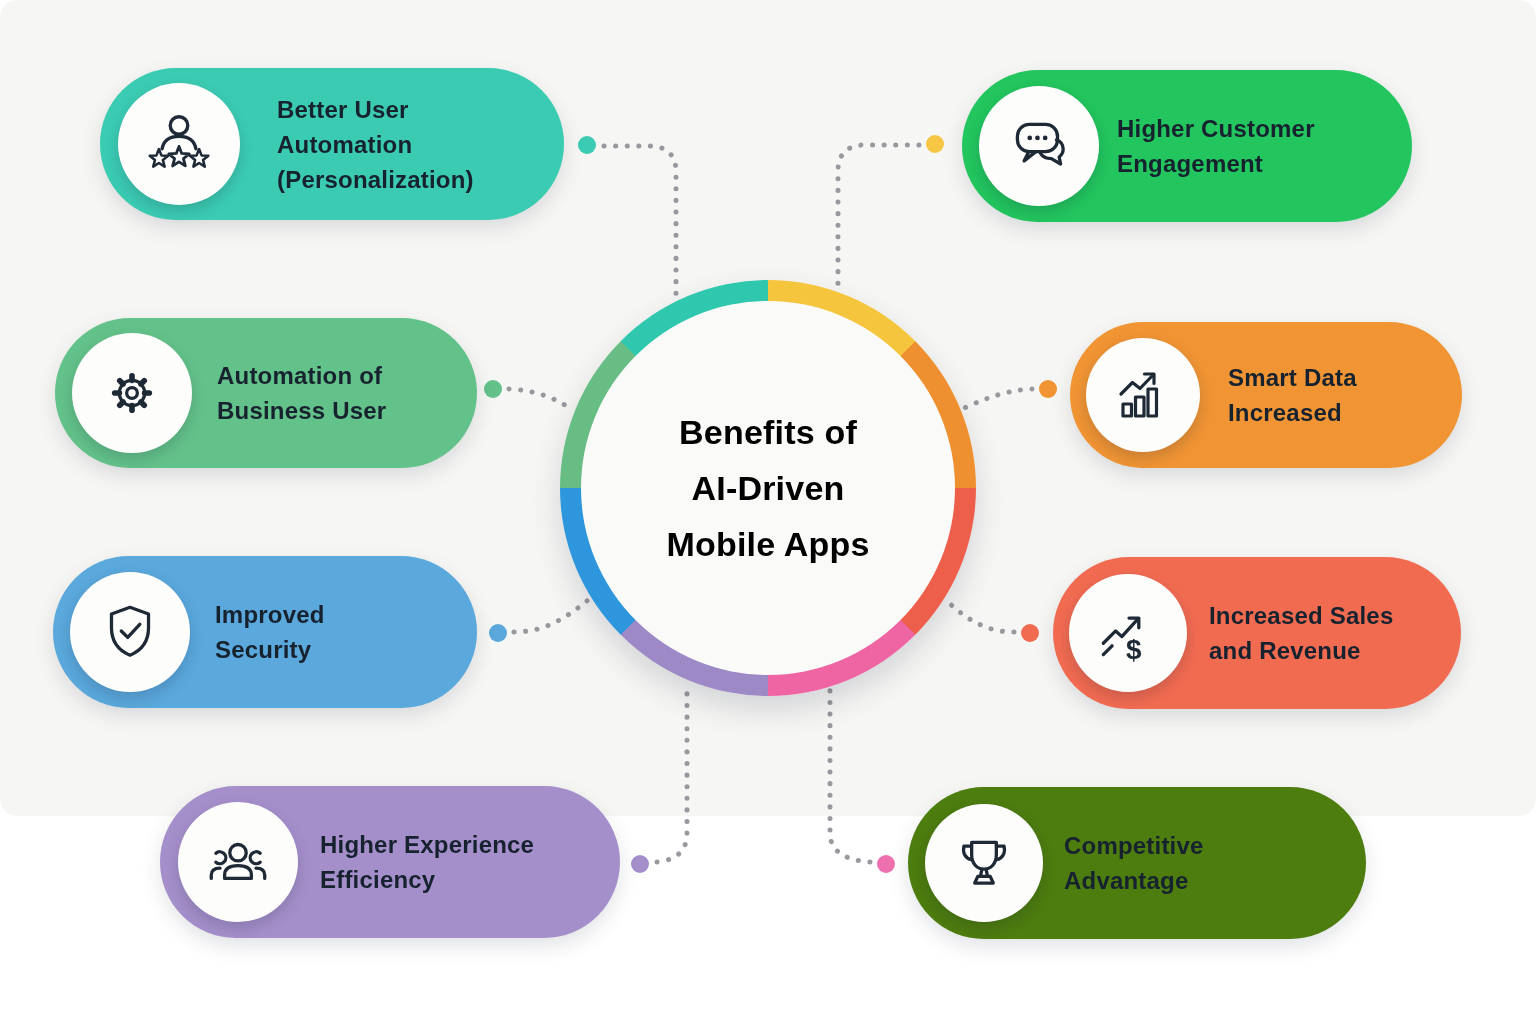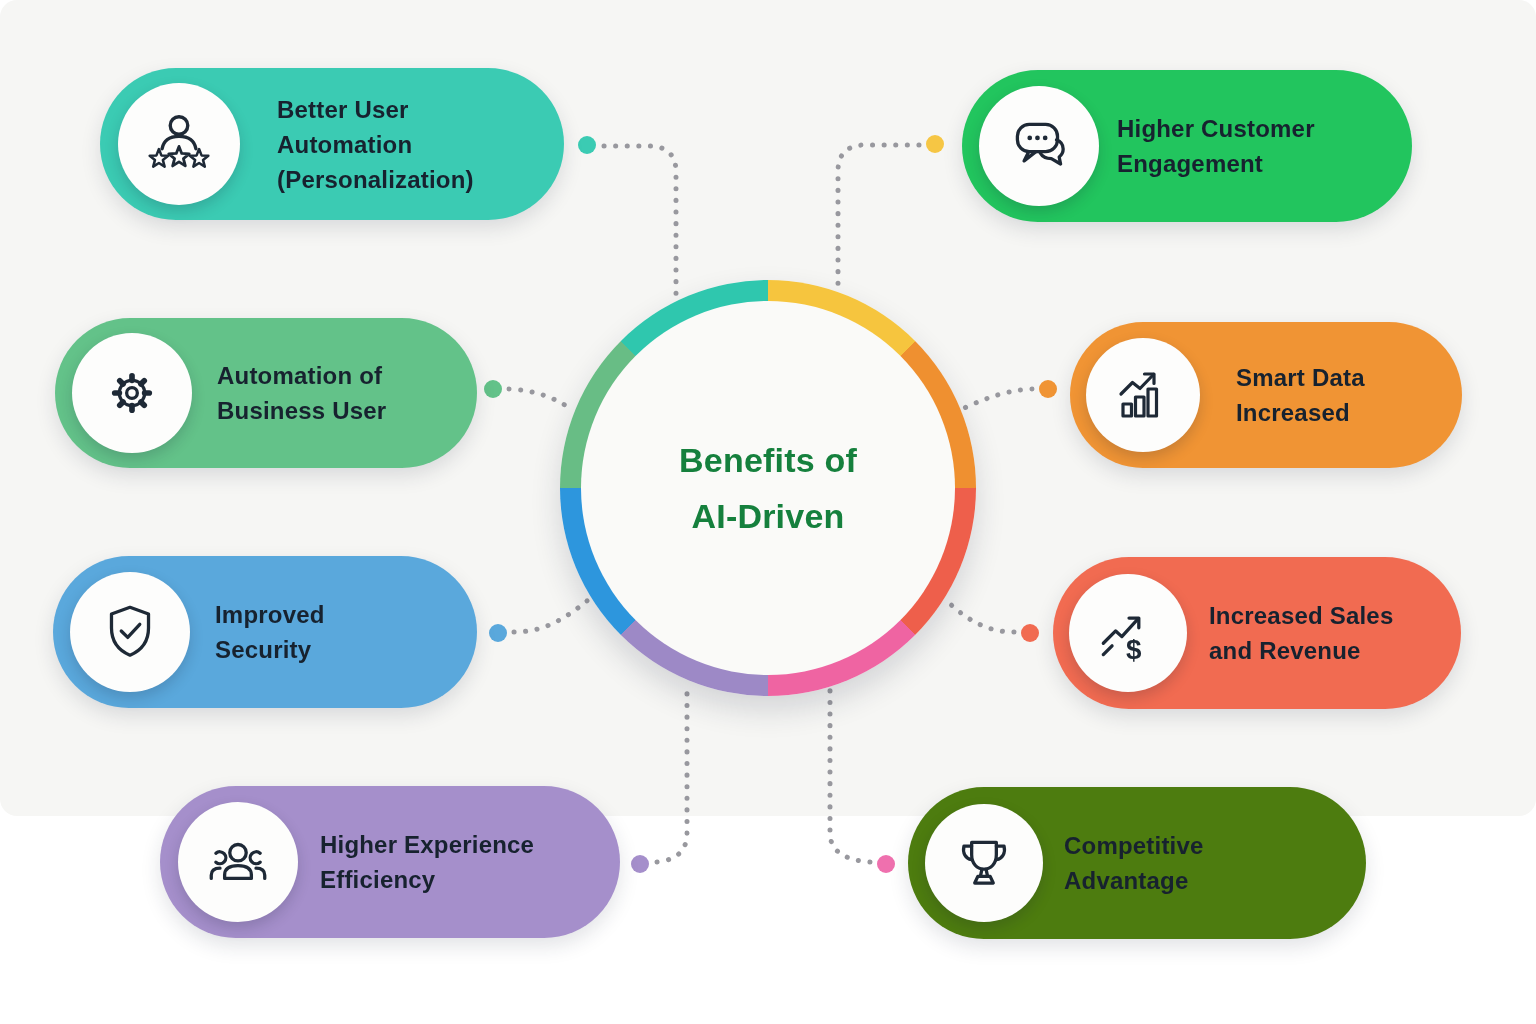--- a/index.html
+++ b/index.html
@@ -205,21 +205,21 @@
   <div class="pill" style="left: 1070px; top: 322px; width: 392px; height: 146px; background: rgb(240, 148, 52);">
     <div class="icon-circle" style="left:16px; top:16px; width:114px; height:114px;">
       <svg width="70" height="70" viewBox="0 0 70 70">
         <rect class="icon-stroke" x="15" y="44" width="8.5" height="12"></rect>
         <rect class="icon-stroke" x="27.5" y="37" width="8.5" height="19"></rect>
         <rect class="icon-stroke" x="40" y="29" width="8.5" height="27"></rect>
         <path class="icon-stroke" d="M13,34 L24.5,22.5 L32,28.5 L45.5,14.5"></path>
         <path class="icon-stroke" d="M36.5,14 L46,14 L46,23.5"></path>
       </svg>
     </div>
-    <div class="pill-label" style="left:158px; top:50%; transform:translateY(-50%);margin-left:8px;">
+    <div class="pill-label" style="left:158px; top:50%; transform:translateY(-50%);">
       <span>Smart Data</span>
       <span>Increased</span>
     </div>
   </div>
 
   <div class="pill" style="left: 1053px; top: 557px; width: 408px; height: 152px; background: rgb(241, 107, 81);">
     <div class="icon-circle" style="left:16px; top:17px; width:118px; height:118px;">
       <svg width="72" height="72" viewBox="0 0 70 70">
         <path class="icon-stroke" d="M11,56 L19.5,47.5"></path>
         <path class="icon-stroke" d="M11,45 L23,33 L29,38.5 L44.5,21.5"></path>
@@ -245,20 +245,21 @@
     </div>
     <div class="pill-label" style="left:156px; top:50%; transform:translateY(-50%);">
       <span>Competitive</span>
       <span>Advantage</span>
     </div>
   </div>
 
   <div class="center-outer">
     <div class="center-ring" style="position: absolute; inset: 0px; border-radius: 50%; background: conic-gradient(rgb(246, 197, 62) 0deg, rgb(246, 197, 62) 45deg, rgb(239, 144, 48) 45deg, rgb(239, 144, 48) 90deg, rgb(238, 95, 75) 90deg, rgb(238, 95, 75) 135deg, rgb(239, 100, 162) 135deg, rgb(239, 100, 162) 180deg, rgb(157, 137, 198) 180deg, rgb(157, 137, 198) 225deg, rgb(45, 150, 221) 225deg, rgb(45, 150, 221) 270deg, rgb(104, 189, 133) 270deg, rgb(104, 189, 133) 315deg, rgb(47, 199, 174) 315deg, rgb(47, 199, 174) 360deg);"></div>
     <div class="center-inner" style="background: rgb(250, 250, 248);">
-      <div class="center-title" style="color: #15803d;">
+      <div class="center-title" style="color: #000000;">
         <span>Benefits of</span>
         <span>AI-Driven</span>
+        <span>Mobile Apps</span>
       </div>
     </div>
   </div>
 
 </div>
 
 </body></html>

